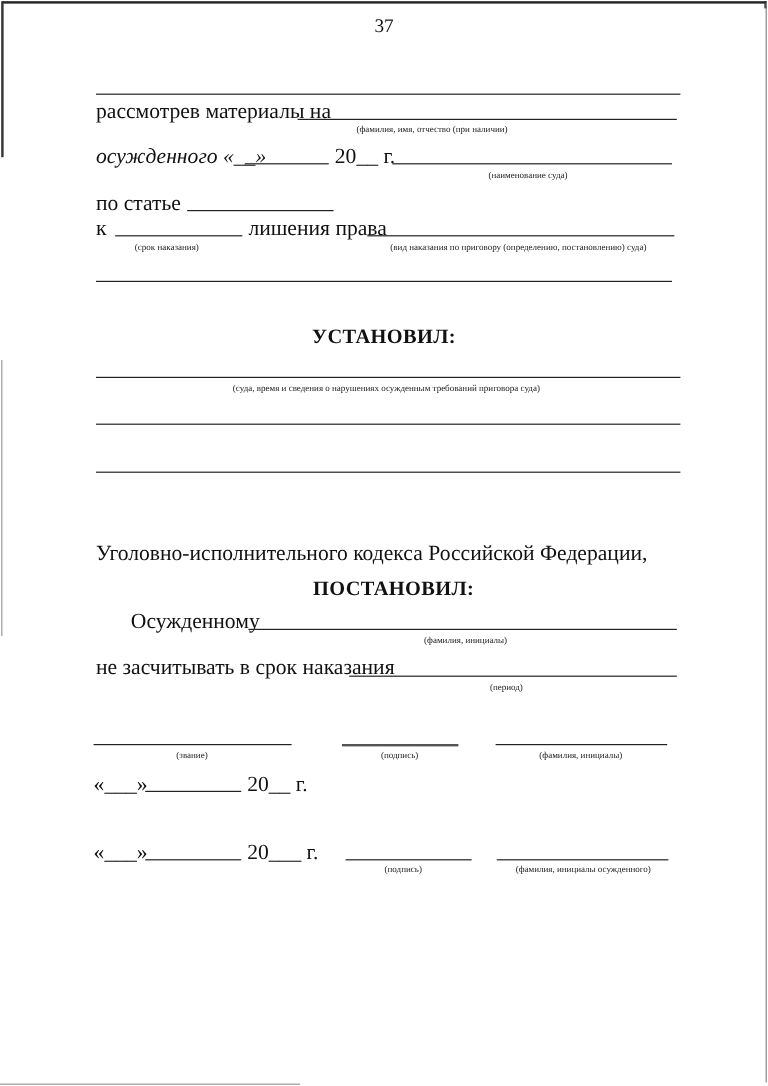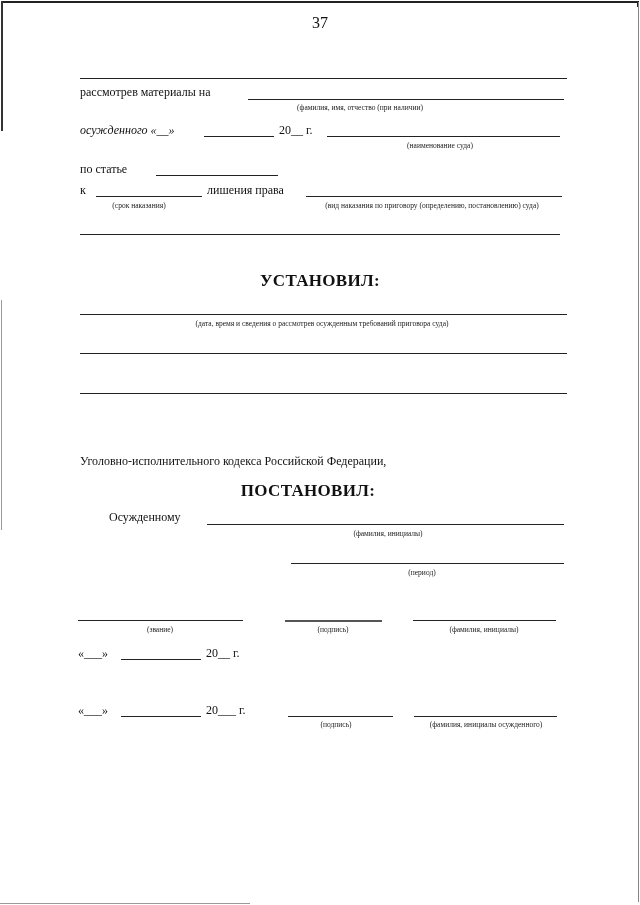--- a/index.html
+++ b/index.html
@@ -6,21 +6,21 @@
     body { width: 640px; height: 905px; position: relative; overflow: hidden;
            font-family: "Liberation Serif", "DejaVu Serif", serif; color: #111; }
     .page { position: absolute; left: 0; top: 0; width: 640px; height: 686px; }
     .edge-top { position: absolute; left: 2px; top: 1px; width: 636px; height: 2px; background: #222; }
     .edge-left { position: absolute; left: 1px; top: 1px; width: 2px; height: 130px; background: #333; }
     .edge-left2 { position: absolute; left: 1px; top: 300px; width: 1px; height: 230px; background: #999; }
     .edge-right { position: absolute; right: 1px; top: 2px; width: 1px; height: 900px; background: #888; }
     .edge-right-top { position: absolute; right: 1px; top: 1px; width: 2px; height: 6px; background: #222; }
     .edge-bottom { position: absolute; left: 0; top: 903px; width: 250px; height: 1px; background: #999; }
 
-    .t { position: absolute; white-space: nowrap; font-size: 12px; line-height: 18px; }
+    .t { position: absolute; white-space: nowrap; font-size: 18px; line-height: 18px; }
     .cap { position: absolute; white-space: nowrap; font-size: 7.5px; line-height: 9px; color: #222;
            font-family: "Liberation Serif", "DejaVu Serif", serif; transform: translateX(-50%); }
     .ln { position: absolute; height: 1px; background: #222; }
     .ln.g { background: #555; }
     .head { position: absolute; font-weight: bold; font-size: 17px; line-height: 20px; white-space: nowrap;
             transform: translateX(-50%); letter-spacing: 0.3px; }
     .pagenum { position: absolute; left: 320px; top: 14px; font-size: 16px; transform: translateX(-50%); }
   </style>
 </head>
 <body>
@@ -54,31 +54,32 @@
   <div class="ln" style="left:96px; top:196px; width:106px;"></div>
   <div class="t" style="left:207px; top:181px;">лишения права</div>
   <div class="ln" style="left:306px; top:196px; width:256px;"></div>
   <div class="cap" style="left:139px; top:201px;">(срок наказания)</div>
   <div class="cap" style="left:432px; top:201px;">(вид наказания по приговору (определению, постановлению) суда)</div>
 
   <div class="ln" style="left:80px; top:234px; width:480px;"></div>
 
   <div class="head" style="left:320px; top:271px;">УСТАНОВИЛ:</div>
   <div class="ln" style="left:80px; top:314px; width:487px;"></div>
-  <div class="cap" style="left:322px; top:319px;">(дата, время и сведения о рассмотрев осужденным требований приговора суда)</div>
+  <div class="cap" style="left:322px; top:319px;">(суда, время и сведения о нарушениях осужденным требований приговора суда)</div>
   <div class="ln" style="left:80px; top:353px; width:487px;"></div>
   <div class="ln" style="left:80px; top:393px; width:487px;"></div>
 
   <div class="t" style="left:80px; top:452px;">Уголовно-исполнительного кодекса Российской Федерации,</div>
 
-  <div class="head" style="left:308px; top:481px;">ПОСТАНОВИЛ:</div>
+  <div class="head" style="left:328px; top:481px;">ПОСТАНОВИЛ:</div>
   <div class="t" style="left:109px; top:508px;">Осужденному</div>
   <div class="ln" style="left:207px; top:524px; width:357px;"></div>
   <div class="cap" style="left:388px; top:529px;">(фамилия, инициалы)</div>
 
+  <div class="t" style="left:80px; top:547px;">не засчитывать в срок наказания</div>
   <div class="ln" style="left:291px; top:563px; width:273px;"></div>
   <div class="cap" style="left:422px; top:568px;">(период)</div>
 
   <div class="ln" style="left:78px; top:620px; width:165px;"></div>
   <div class="ln g" style="left:285px; top:620px; width:97px; height:2px;"></div>
   <div class="ln" style="left:413px; top:620px; width:143px;"></div>
   <div class="cap" style="left:160px; top:625px;">(звание)</div>
   <div class="cap" style="left:333px; top:625px;">(подпись)</div>
   <div class="cap" style="left:484px; top:625px;">(фамилия, инициалы)</div>
 

